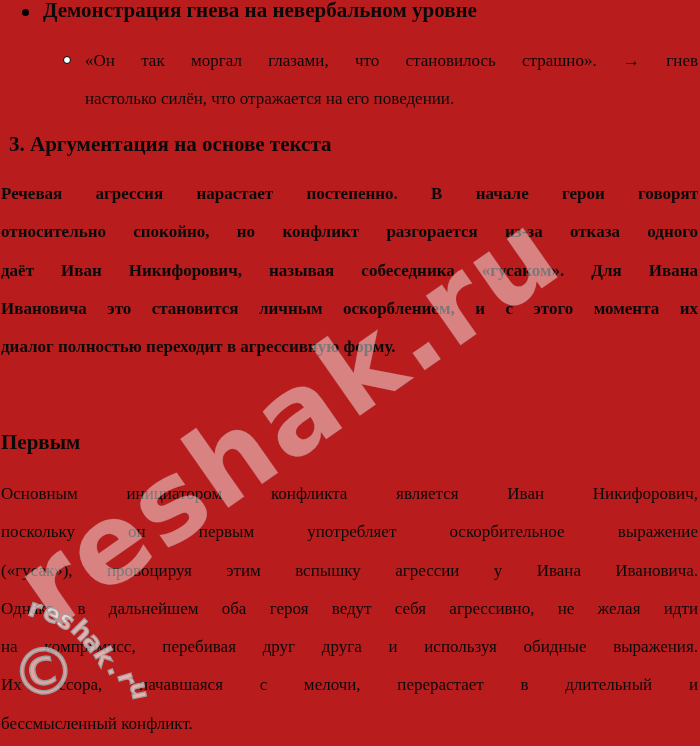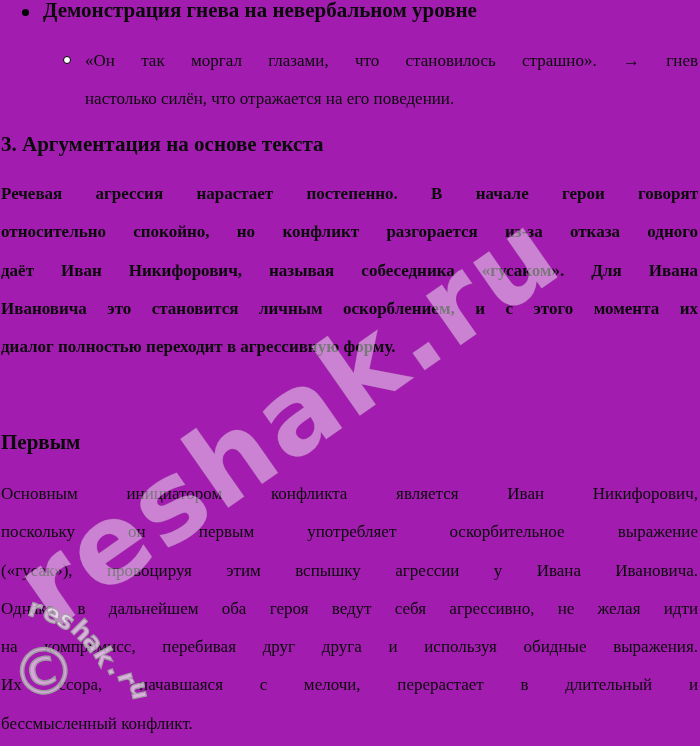--- a/index.html
+++ b/index.html
@@ -1,20 +1,20 @@
 <!DOCTYPE html>
 <html><head>
 <meta charset="utf-8">
 <style>
   html,body{margin:0;padding:0;}
   body{
     width:700px;height:746px;overflow:hidden;background:#ffffff;
   }
   .doc{
-    position:relative;width:700px;height:746px;background:#a21caf;
+    position:relative;width:700px;height:746px;background:#b91c1c;
     color:#0a0a0a;font-family:"Liberation Serif","DejaVu Serif",serif;
   }
   .tline{
     font-size:17px;line-height:38.3px;white-space:normal;
   }
   .jlines .tline{text-align:justify;text-align-last:justify;text-justify:inter-word;}
   .jlines .tline:last-child{text-align:left;text-align-last:left;}
 
   .bullet-heading{
     position:absolute;left:43px;top:-6px;margin:0;
@@ -28,21 +28,21 @@
     position:absolute;left:63px;top:56px;width:6px;height:6px;
     border:1.5px solid #000;border-radius:50%;background:#fff;
   }
   .sub-bullet{
     position:absolute;left:85px;top:42px;width:613px;
   }
   .h-section{
     position:absolute;left:1px;margin:0;
     font-weight:bold;font-size:21px;line-height:38px;
   }
-  .h-arg{top:125px;}
+  .h-arg{top:125px;padding-left:8px;}
   .h-concl{top:423px;}
   .para{position:absolute;left:1px;width:697px;}
   .p1{top:175px;font-weight:bold;}
   .p2{top:475px;}
 
   
   .wm-big{
     position:absolute;left:30px;top:545px;z-index:3;pointer-events:none;
     font-family:"DejaVu Sans",sans-serif;font-weight:bold;
     font-size:110px;line-height:110px;letter-spacing:4px;

